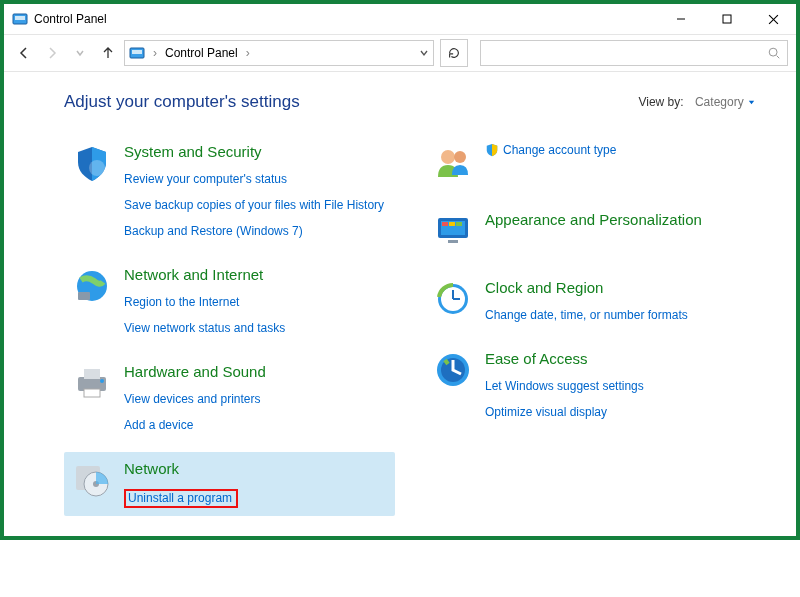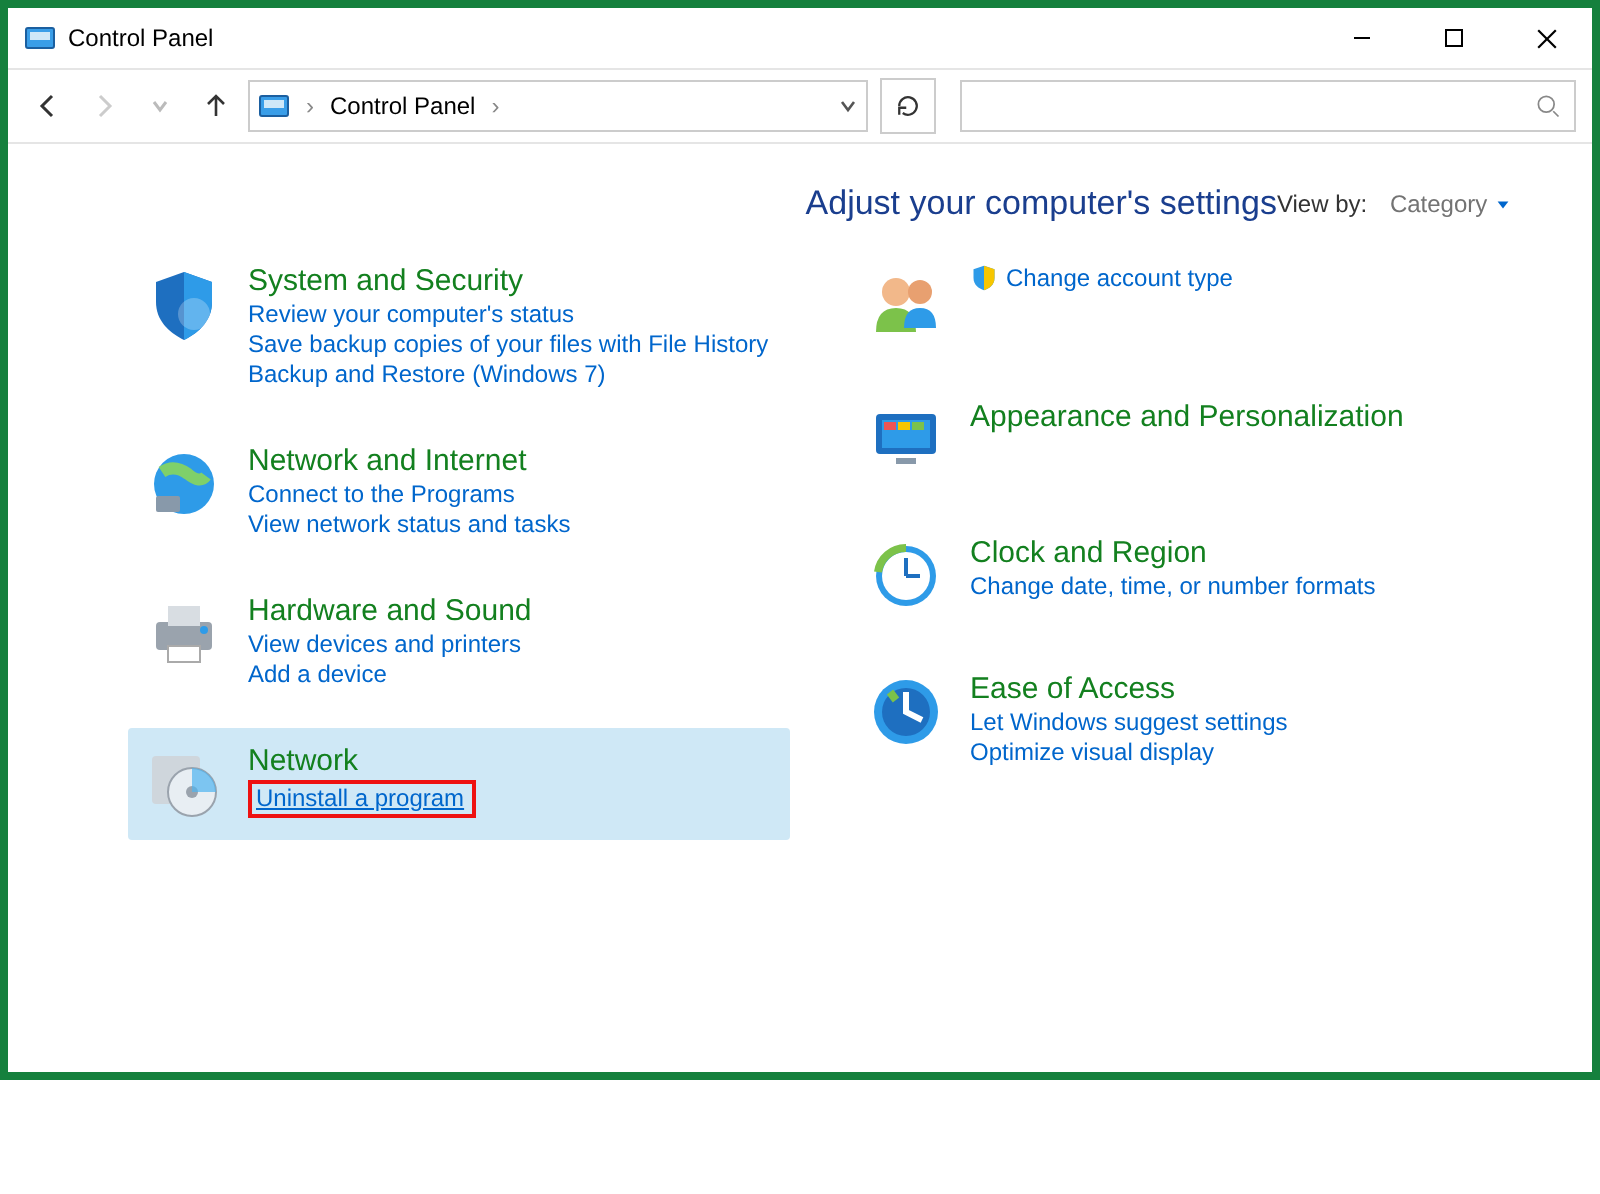--- a/index.html
+++ b/index.html
@@ -13,33 +13,33 @@
   .navbar{height:36px;display:flex;align-items:center;padding:0 8px;border-bottom:1px solid #e5e5e5;gap:4px}
   .nav-arrow{width:24px;height:24px;display:flex;align-items:center;justify-content:center;color:#555}
   .nav-arrow.disabled{color:#bbb}
   .addr{flex:0 0 300px;height:24px;border:1px solid #ccc;display:flex;align-items:center;padding:0 4px;gap:6px}
   .addr-icon{width:16px;height:16px}
   .addr-sep{color:#888;margin:0 2px}
   .addr-chevron{margin-left:auto;display:flex;align-items:center;gap:4px;color:#555}
   .refresh{width:26px;height:26px;border:1px solid #ccc;display:flex;align-items:center;justify-content:center;margin-left:2px}
   .searchbox{flex:1;height:24px;border:1px solid #ccc;margin-left:8px;display:flex;align-items:center;justify-content:flex-end;padding:0 6px;color:#888}
   .content{flex:1;padding:20px 40px 10px 60px;overflow:auto}
-  .top-row{display:flex;align-items:center;justify-content:flex-end;margin-bottom:12px}
+  .top-row{display:flex;align-items:center;justify-content:space-between;margin-bottom:23px}
   .heading{color:#1a3e8e;font-size:17px;font-weight:400}
   .viewby{font-size:12px;color:#333}
   .viewby-link{color:#737373;margin-left:8px}
   .cols{display:flex;gap:30px}
   .col{flex:1;display:flex;flex-direction:column;gap:12px}
   .cat{display:flex;gap:12px;padding:8px;border-radius:2px}
   .cat.highlight{background:#cfe8f6}
   .cat-icon{width:40px;height:40px;flex-shrink:0}
-  .cat-text{display:flex;flex-direction:column;gap:1px}
+  .cat-text{display:flex;flex-direction:column;gap:12px}
   .cat-title{color:#13801f;font-size:15px;font-weight:400}
   .cat-link{color:#0066cc;font-size:12px;cursor:pointer}
-  .cat-link.under{text-decoration:underline}
+  .cat-link.under{}
   .red-outline{border:2px solid #e11;display:inline-block;padding:0 4px 1px 2px;width:fit-content}
   .shield-row{display:flex;align-items:flex-end;gap:4px}
   .shield-svg{width:14px;height:14px}
 </style>
 </head>
 <body>
 
 <div class="window">
 
   <div class="titlebar">
@@ -150,21 +150,21 @@
         </div>
 
         <div class="cat">
           <svg class="cat-icon" viewBox="0 0 40 40">
             <circle cx="20" cy="20" r="15" fill="#2e9be8"></circle>
             <path d="M9 14 Q15 10 22 15 Q28 20 31 16" stroke="#7fd06a" stroke-width="6" fill="none"></path>
             <rect x="6" y="26" width="12" height="8" rx="1" fill="#8899aa"></rect>
           </svg>
           <div class="cat-text">
             <span class="cat-title">Network and Internet</span>
-            <span class="cat-link">Connect to the Programs</span>
+            <span class="cat-link">Region to the Internet</span>
             <span class="cat-link">View network status and tasks</span>
           </div>
         </div>
 
         <div class="cat">
           <svg class="cat-icon" viewBox="0 0 40 40">
             <rect x="6" y="14" width="28" height="14" rx="2" fill="#9aa3ad"></rect>
             <rect x="12" y="6" width="16" height="10" fill="#d8dde2"></rect>
             <rect x="12" y="26" width="16" height="8" fill="#fff" stroke="#aaa"></rect>
             <circle cx="30" cy="18" r="2" fill="#2e9be8"></circle>

